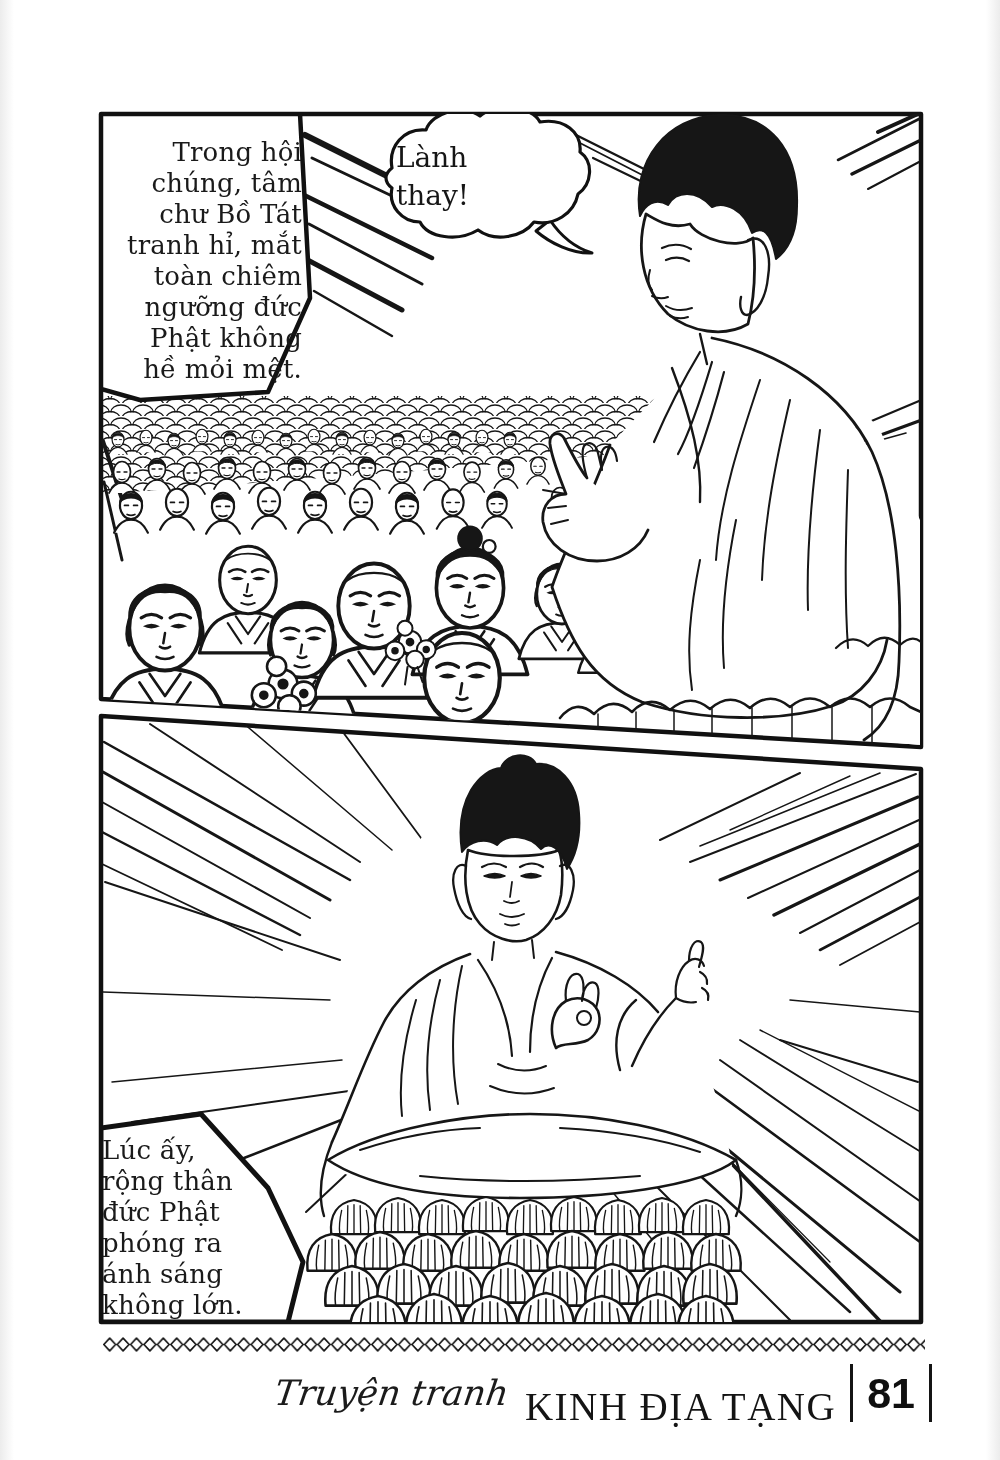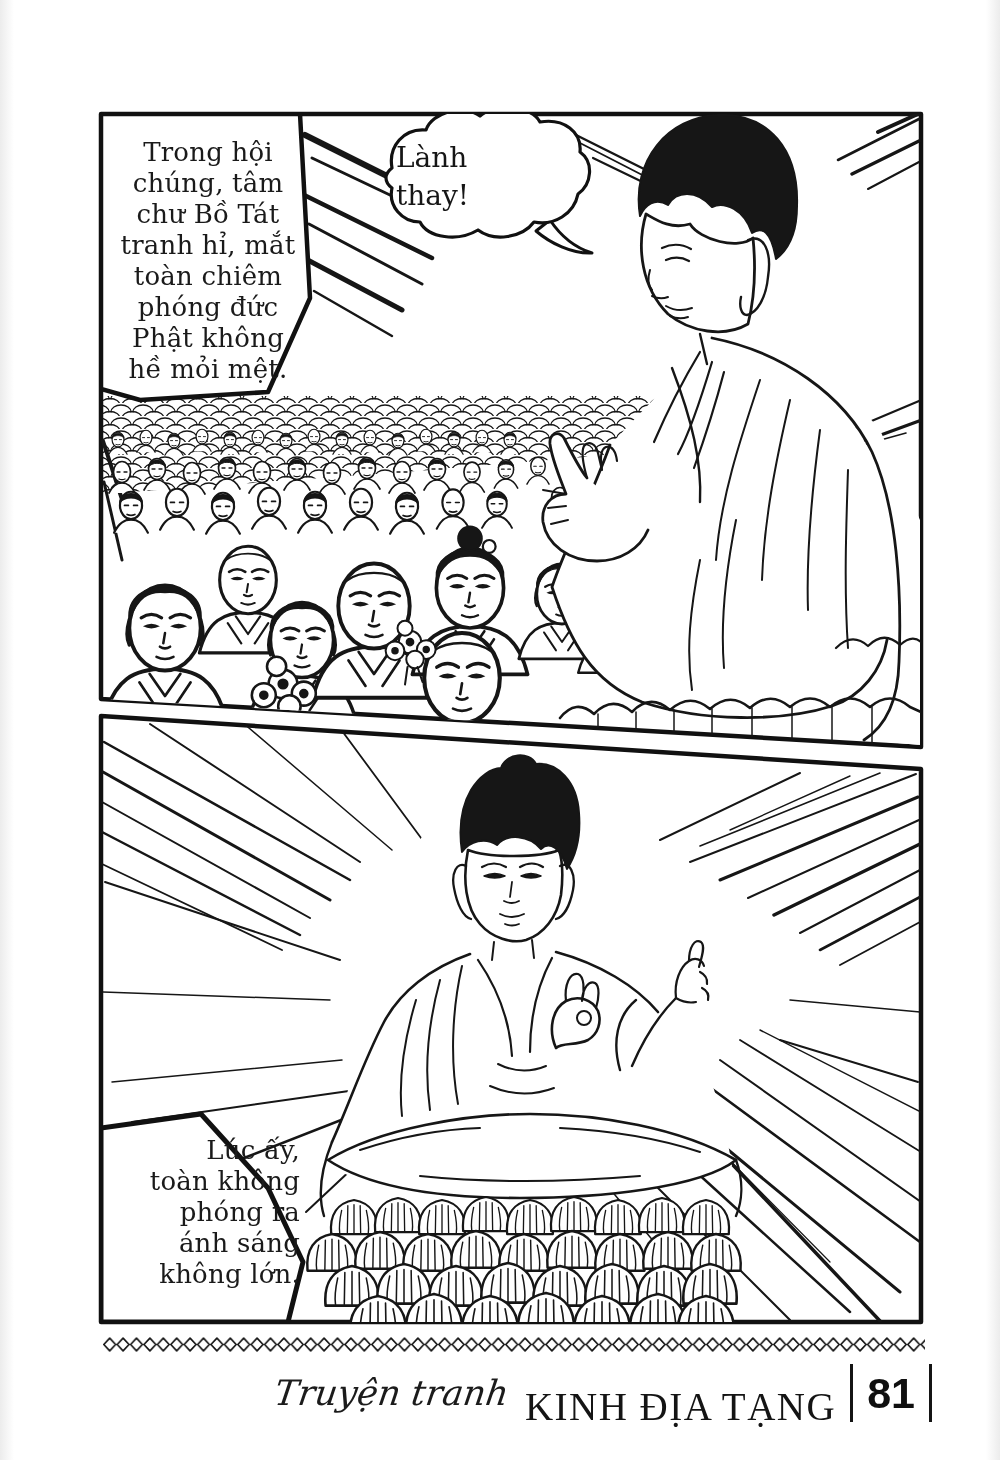--- a/index.html
+++ b/index.html
@@ -1,22 +1,22 @@
 <!DOCTYPE html>
 <html><head>
 <meta charset="utf-8">
 <style>
   html,body{margin:0;padding:0;background:#d8d8d8;}
   .page{position:relative;width:1000px;height:1460px;margin:0 auto;
         background:linear-gradient(90deg,#ececec 0px,#ffffff 14px,#ffffff 986px,#ececec 1000px);
         font-family:"DejaVu Serif", serif; color:#161616; overflow:hidden;}
   .art{position:absolute;left:0;top:0;width:1000px;height:1460px;}
   .cap{position:absolute;font-size:26px;line-height:31px;letter-spacing:.2px;color:#1a1a1a;}
-  .cap1{left:114px;top:137px;width:188px;text-align:center;}
-  .cap2{left:102px;top:1135px;width:198px;text-align:right;}
+  .cap1{left:114px;top:137px;width:188px;text-align:right;}
+  .cap2{left:102px;top:1135px;width:198px;text-align:left;}
   .bubble-text{position:absolute;left:396px;top:139px;width:164px;
                font-size:28px;line-height:38px;color:#161616;}
   .footer{position:absolute;top:1356px;right:54px;height:74px;display:flex;align-items:center;}
   .f-script{font-style:italic;font-size:35px;transform:skewX(-8deg);margin-right:16px;color:#1b1b1b;}
   .f-title{font-family:"Liberation Serif", serif;font-size:39px;letter-spacing:1.5px;color:#141414;margin-top:27px;}
   .f-bar{width:3px;height:58px;background:#141414;margin:0 14px;}
   .f-num{font-family:Liberation Sans, sans-serif;font-weight:bold;font-size:43px;color:#0f0f0f;}
 </style>
 </head>
 <body>
@@ -322,33 +322,34 @@
 
   <rect x="103" y="1337" width="822" height="15" fill="url(#diam)"></rect>
 </svg>
 
 <div class="cap cap1">
   <div>Trong hội</div>
   <div>chúng, tâm</div>
   <div>chư Bồ Tát</div>
   <div>tranh hỉ, mắt</div>
   <div>toàn chiêm</div>
-  <div>phóng đức</div>
+  <div>ngưỡng đức</div>
   <div>Phật không</div>
   <div>hề mỏi mệt.</div>
 </div>
 
 <div class="bubble-text">
   <div>Lành</div>
   <div>thay!</div>
 </div>
 
 <div class="cap cap2">
   <div>Lúc ấy,</div>
-  <div>toàn không</div>
+  <div>rộng thân</div>
+  <div>đức Phật</div>
   <div>phóng ra</div>
   <div>ánh sáng</div>
   <div>không lớn.</div>
 </div>
 
 <div class="footer">
   <span class="f-script">Truyện tranh</span>
   <span class="f-title">KINH ĐỊA TẠNG</span>
   <span class="f-bar"></span>
   <span class="f-num">81</span>

